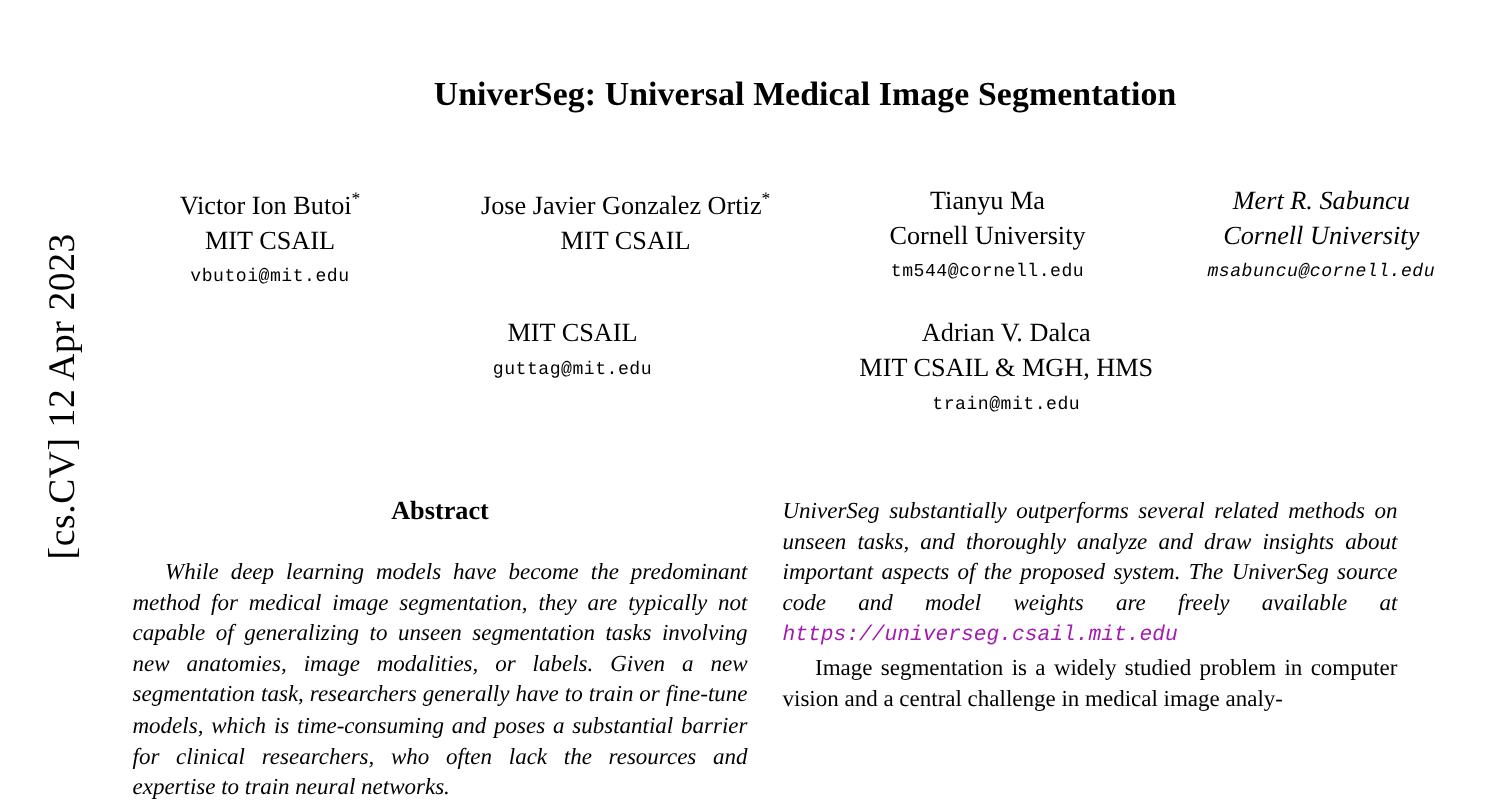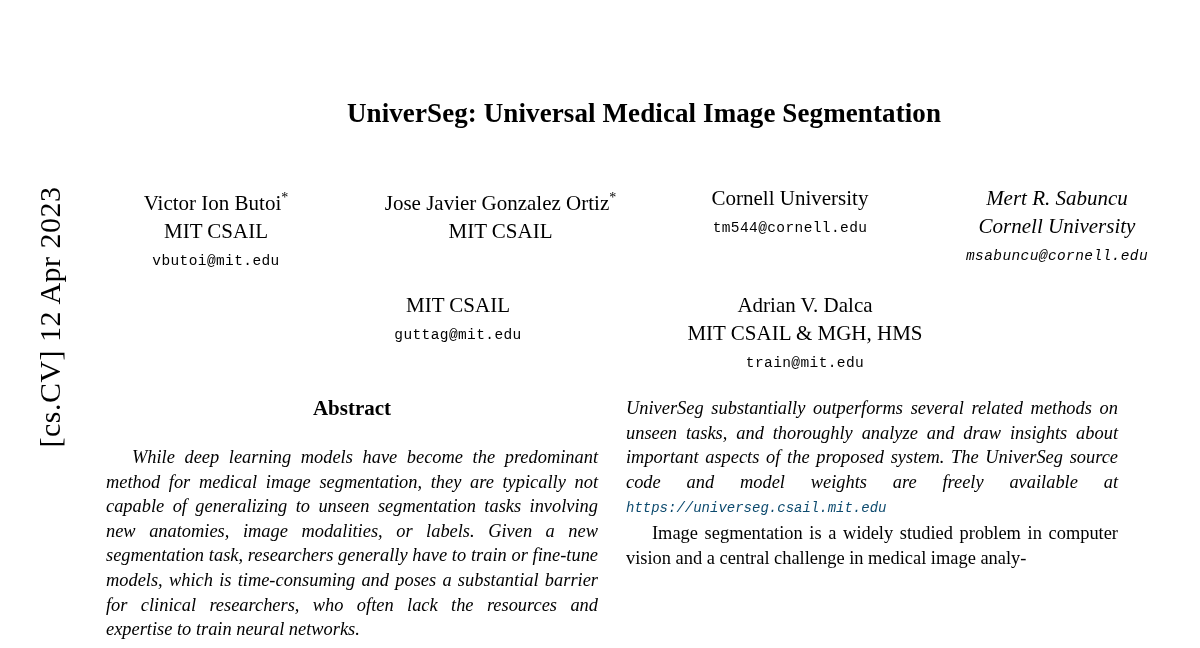--- a/index.html
+++ b/index.html
@@ -44,21 +44,21 @@
     left: 88px;
     top: 0;
     width: 1112px;
     height: 648px;
   }
 
   .title {
     text-align: center;
     font-weight: bold;
     font-size: 27px;
-    margin-top: 98px;
+    margin-top: 60px;
     letter-spacing: 0.1px;
   }
 
   .authors-row {
     display: flex;
     justify-content: center;
     margin-top: 55px;
   }
   .author {
     text-align: center;
@@ -120,22 +120,22 @@
     margin: 0;
     text-align: justify;
     font-style: italic;
   }
   p.body.indent { text-indent: 26px; }
   p.body.noindent { text-indent: 0; }
 
   .link {
     font-family: "Liberation Mono", monospace;
     font-style: italic;
-    font-size: 14px;
-    color: #0c4a6e;
+    font-size: 17px;
+    color: #a21caf;
     text-decoration: none;
   }
 
   h2.section {
     font-size: 21px;
     font-weight: bold;
     font-style: normal;
     margin: 40px 0 10px 0;
   }
   p.section-body {
@@ -162,20 +162,21 @@
     <div class="author a1">
       <div class="name"><span>Victor Ion Butoi</span><sup>*</sup></div>
       <div class="affil">MIT CSAIL</div>
       <div class="email">vbutoi@mit.edu</div>
     </div>
     <div class="author a2">
       <div class="name"><span>Jose Javier Gonzalez Ortiz</span><sup>*</sup></div>
       <div class="affil">MIT CSAIL</div>
     </div>
     <div class="author a3">
+      <div class="name">Tianyu Ma</div>
       <div class="affil">Cornell University</div>
       <div class="email">tm544@cornell.edu</div>
     </div>
     <div class="author a4">
       <div class="name">Mert R. Sabuncu</div>
       <div class="affil">Cornell University</div>
       <div class="email">msabuncu@cornell.edu</div>
     </div>
   </div>
 

